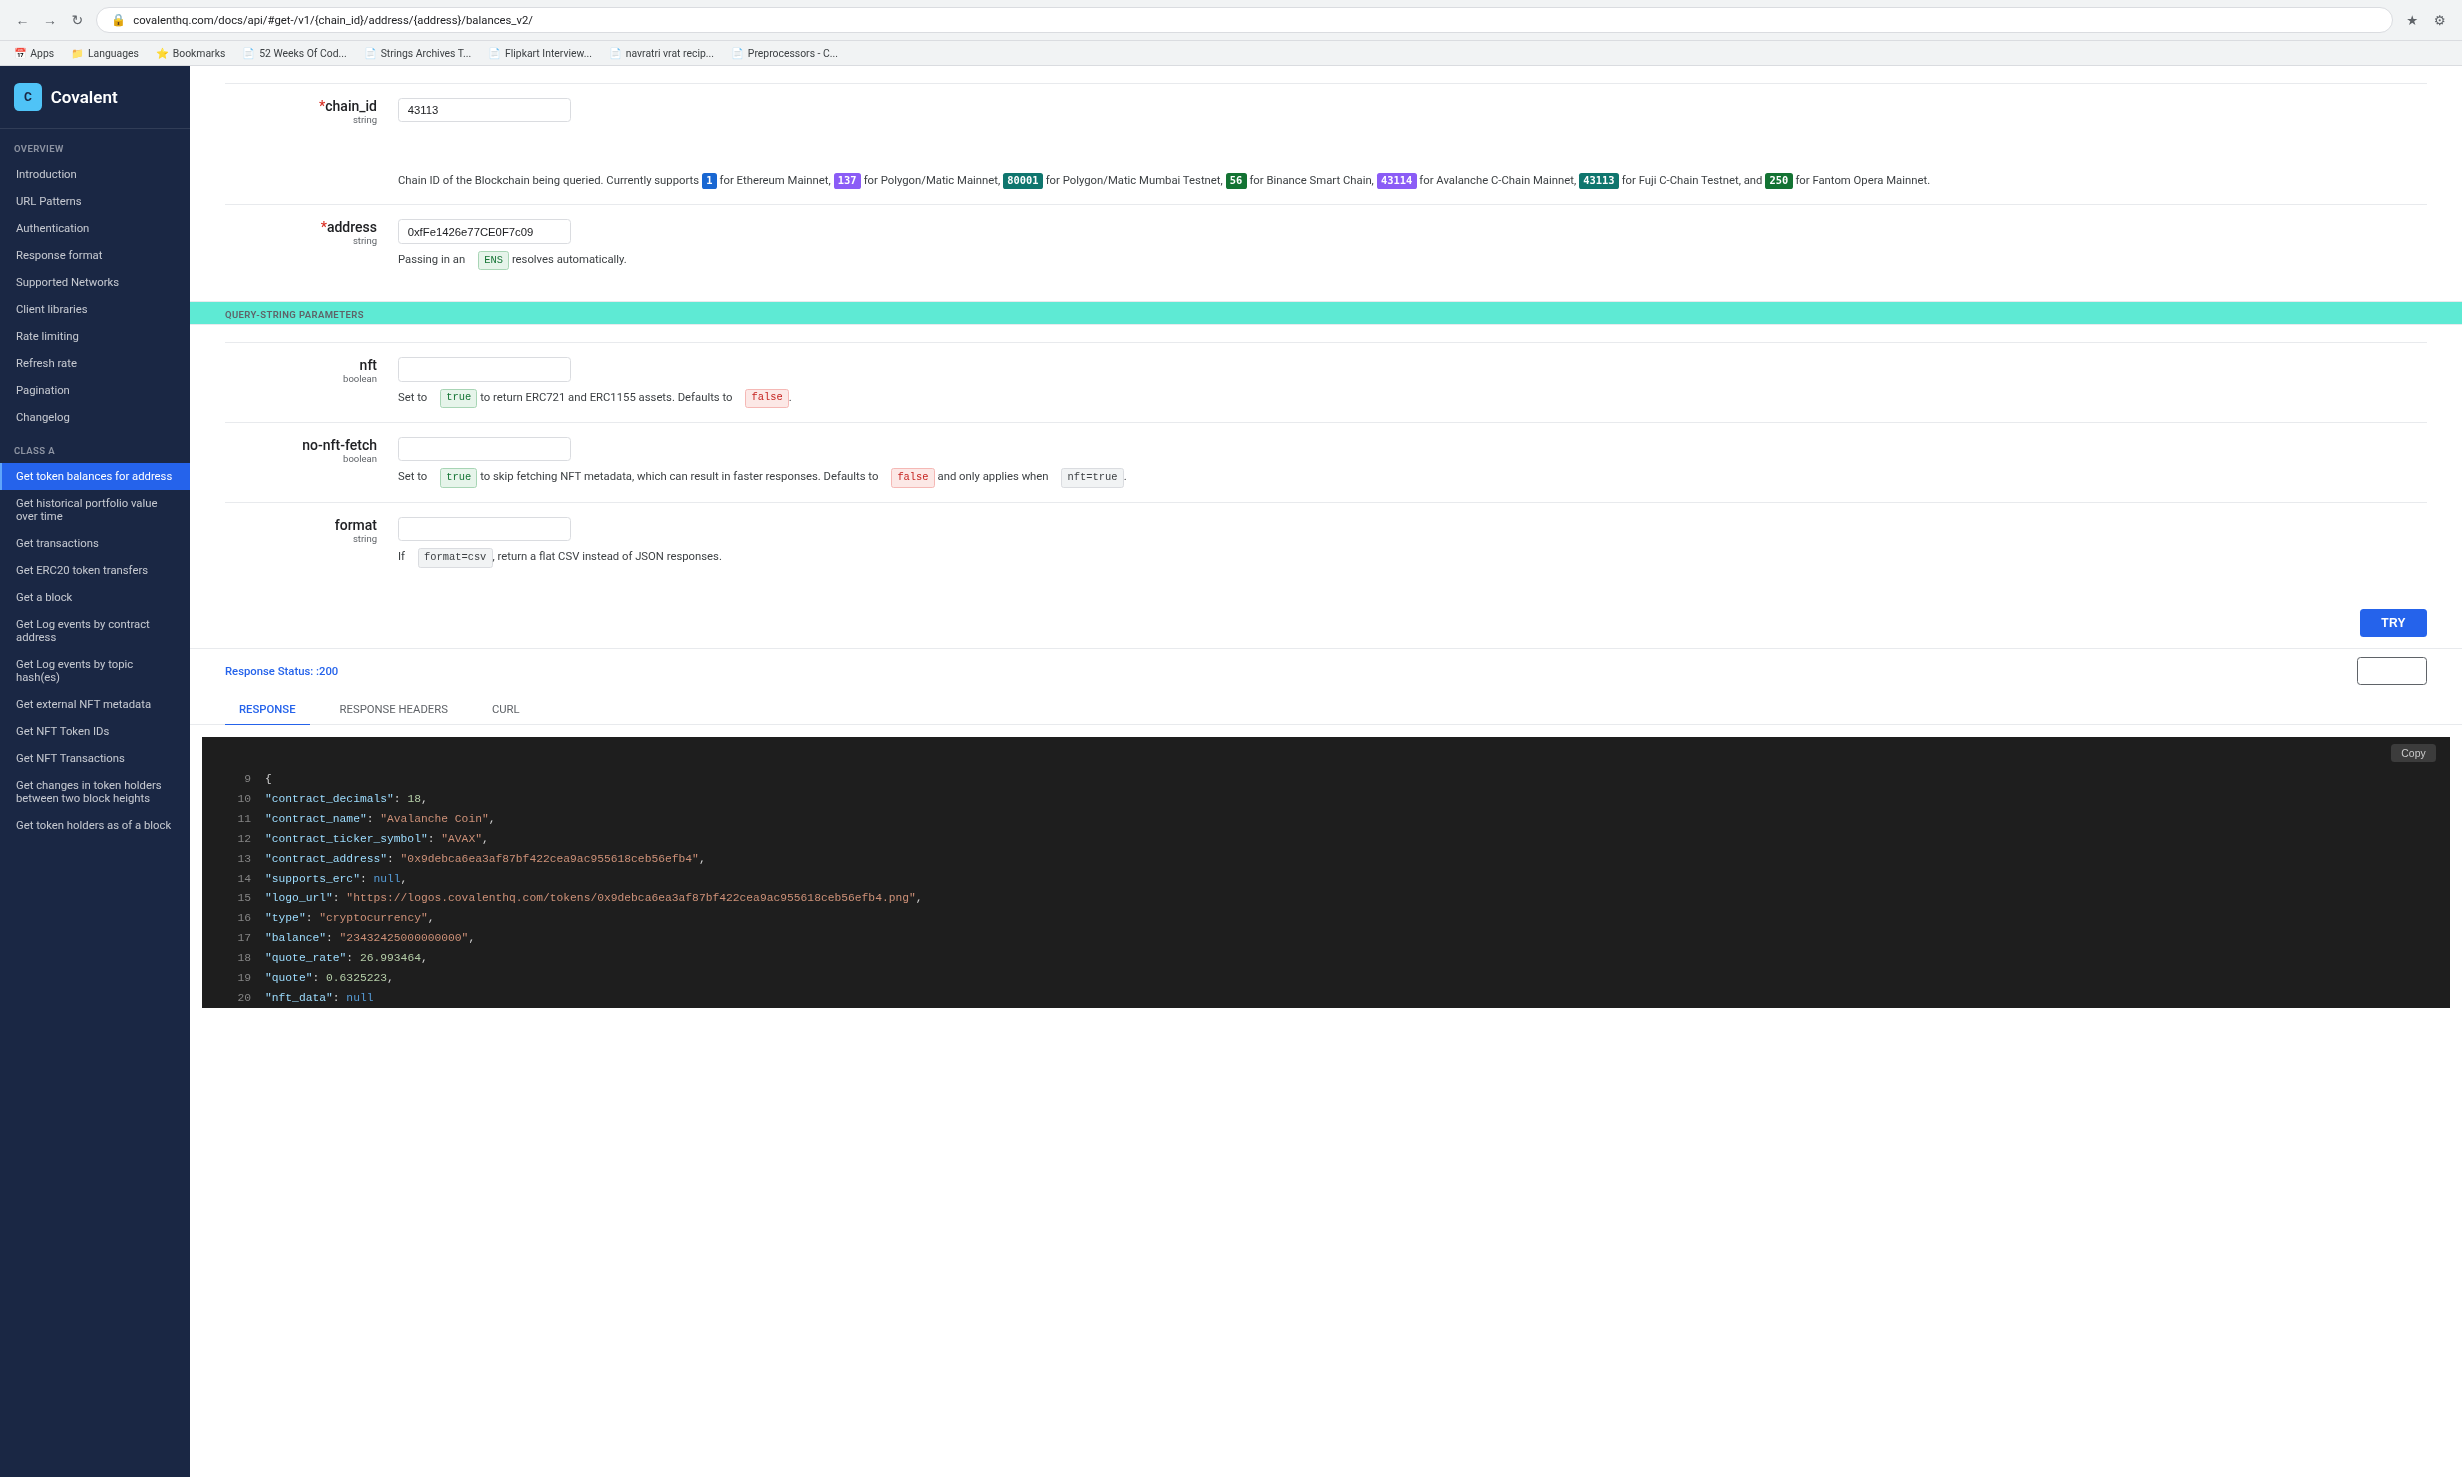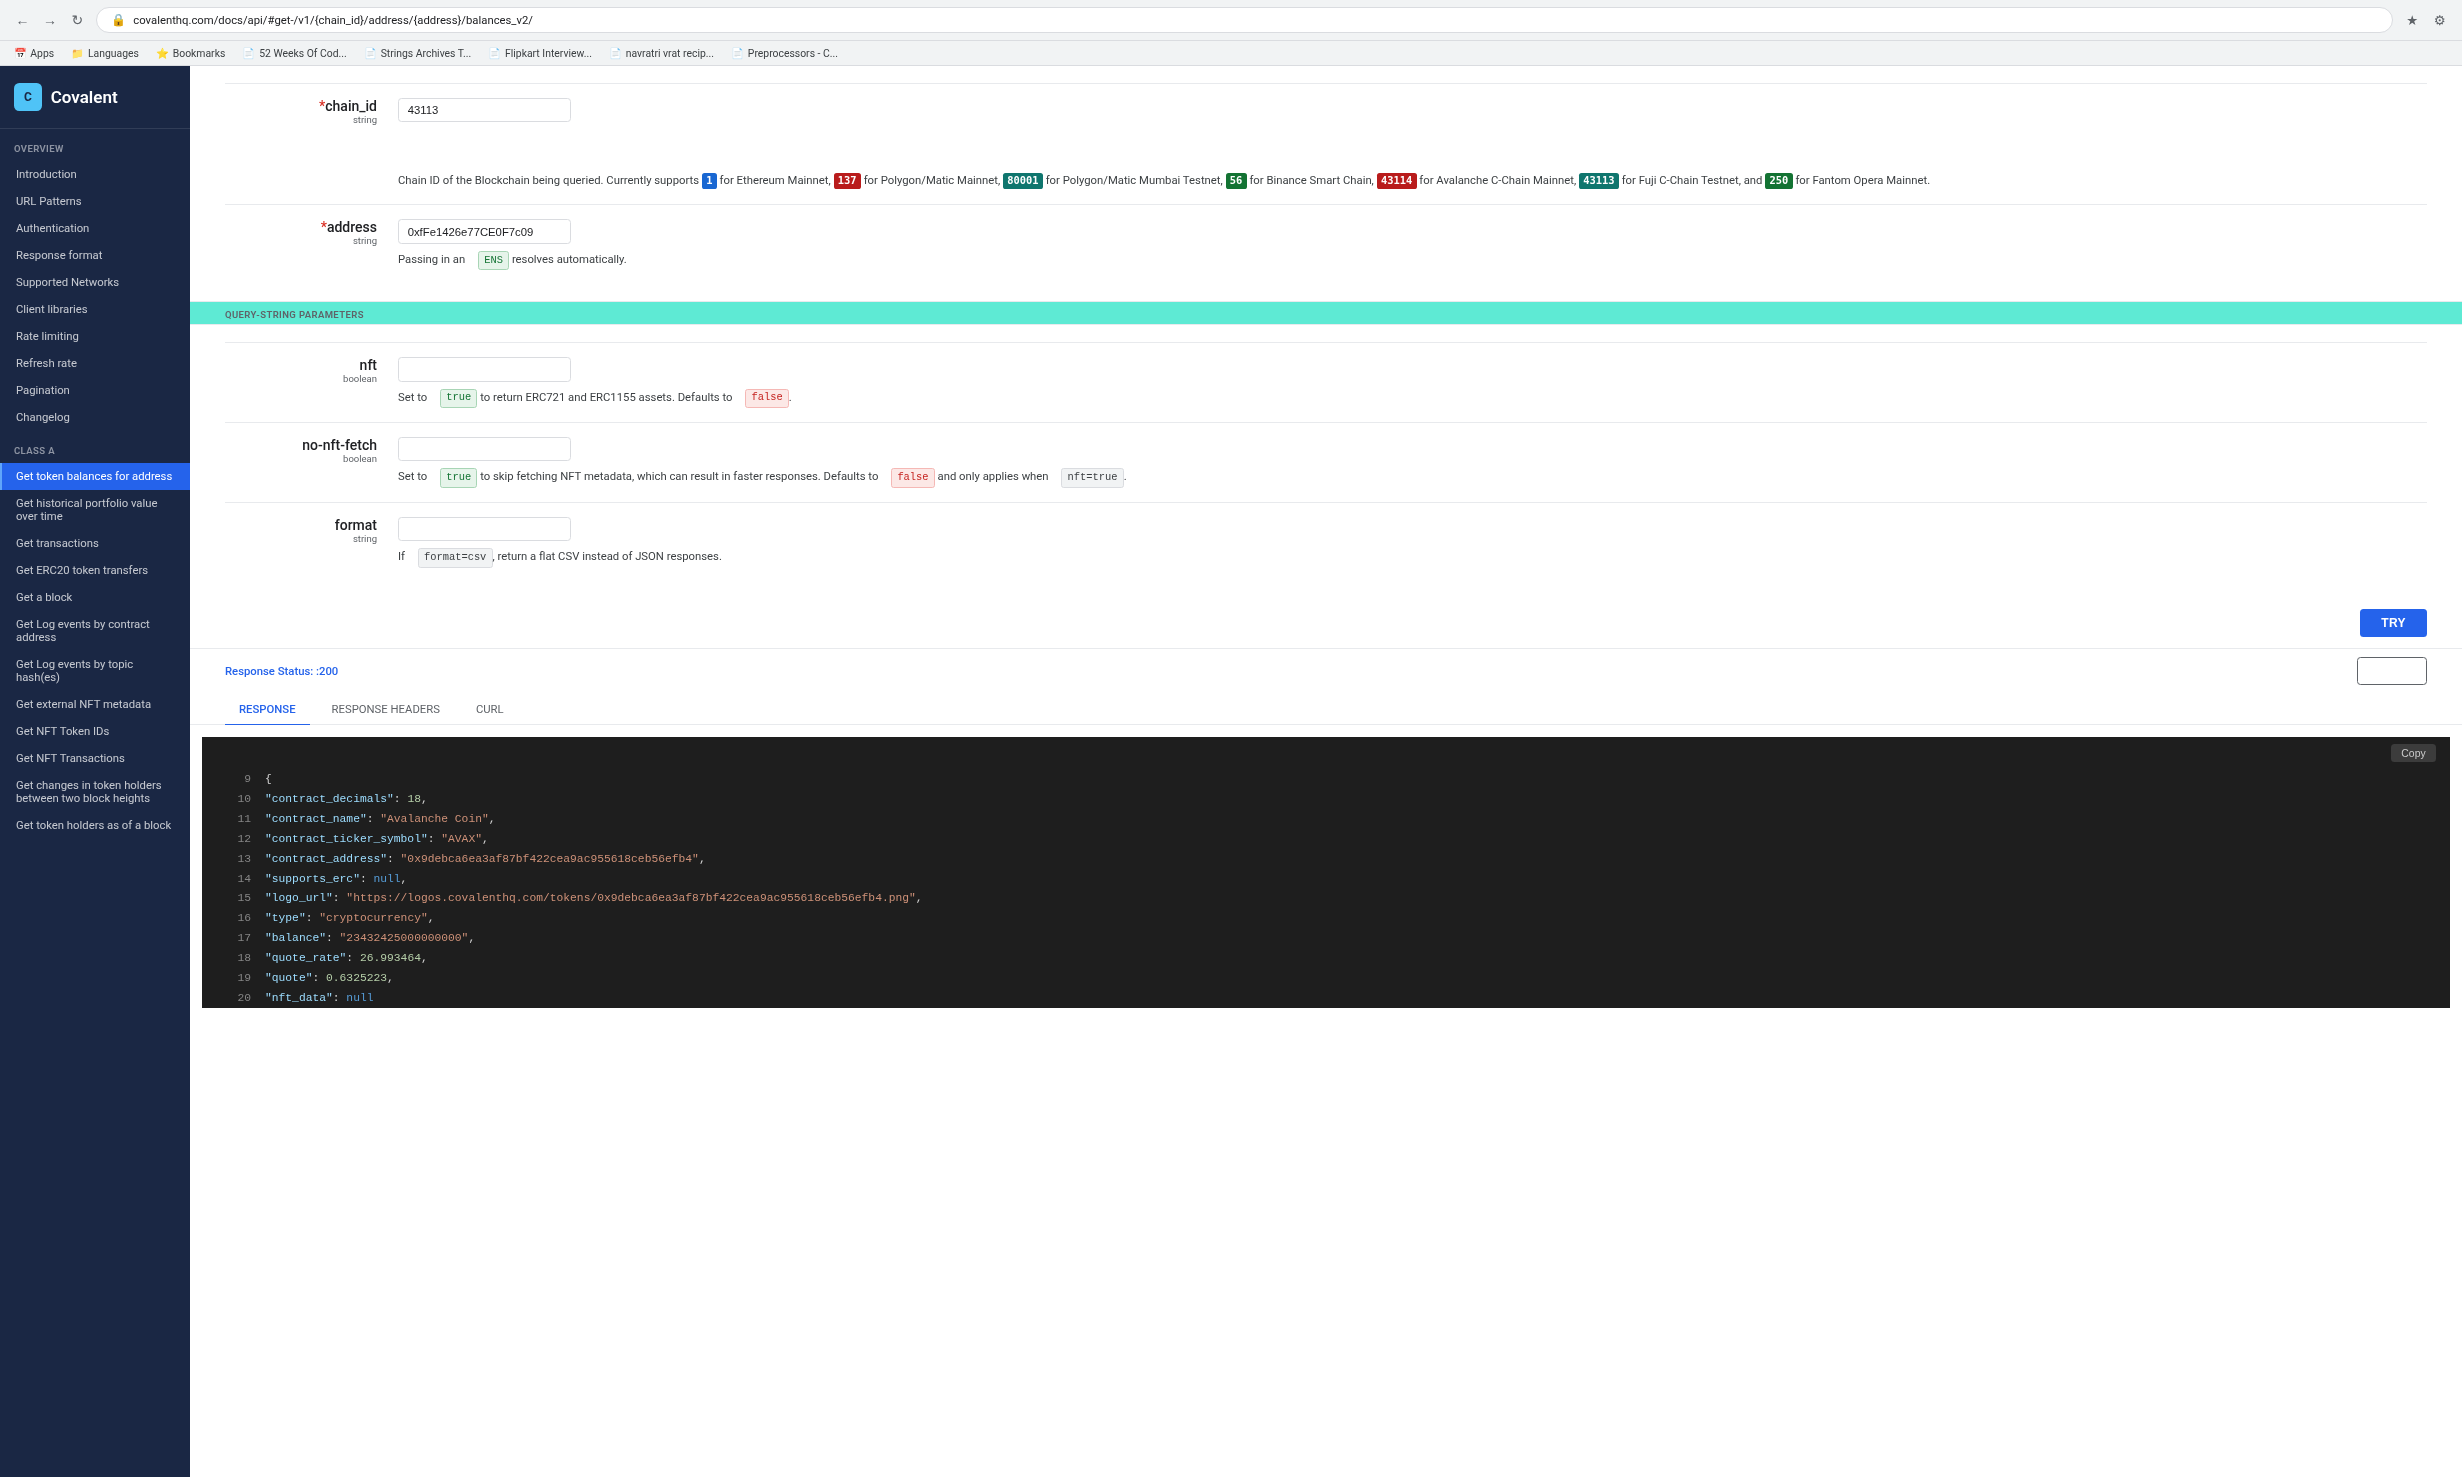--- a/index.html
+++ b/index.html
@@ -53,41 +53,41 @@
     .section-header { padding: 7px 35px 3.5px; font-size: 9.5px; font-weight: 600; color: #5f6368; text-transform: uppercase; letter-spacing: 0.4px; background: #5eead4; border-top: 0.9px solid #e8eaed; border-bottom: 0.9px solid #e8eaed; }
 
     
     .try-btn { background: #2563eb; color: #fff; border: none; border-radius: 3.5px; padding: 7px 21px; font-size: 12px; font-weight: 600; cursor: pointer; letter-spacing: 0.4px; }
     .clear-btn { background: transparent; color: #fff; border: 0.9px solid #5f6368; border-radius: 3.5px; padding: 7px 14px; font-size: 11.3px; font-weight: 500; cursor: pointer; letter-spacing: 0.4px; }
     .btn-row { display: flex; justify-content: flex-end; padding: 10.4px 35px; gap: 10.4px; }
 
     
     .response-bar { display: flex; align-items: center; justify-content: space-between; padding: 8.7px 35px; border-top: 0.9px solid #e8eaed; }
     .response-status { font-size: 11.3px; color: #2563eb; font-weight: 500; }
-    .response-tabs { display: flex; gap: 8px; border-bottom: 0.9px solid #e8eaed; padding: 0 35px; }
+    .response-tabs { display: flex; gap: 16px; border-bottom: 0.9px solid #e8eaed; padding: 0 35px; }
     .response-tab { padding: 8.7px 14px; font-size: 11.3px; color: #5f6368; cursor: pointer; border-bottom: 1.7px solid transparent; margin-bottom: -0.9px; }
     .response-tab.active { color: #2563eb; border-bottom-color: #2563eb; font-weight: 500; }
 
     
     .code-block { background: #1e1e1e; color: #d4d4d4; font-family: 'Courier New', monospace; font-size: 11.3px; padding: 0; margin: 12px; position: relative; }
     .code-header { display: flex; justify-content: flex-end; padding: 7px 14px; background: #1e1e1e; }
     .copy-btn { background: #3c3c3c; color: #ccc; border: none; border-radius: 3.5px; padding: 3.5px 10.4px; font-size: 10.4px; cursor: pointer; }
     .code-line { display: flex; padding: 0.9px 14px; line-height: 1.6; }
     .line-num { width: 35px; text-align: right; color: #858585; margin-right: 14px; user-select: none; flex-shrink: 0; }
     .line-content { flex: 1; white-space: pre; }
     .json-key { color: #9cdcfe; }
     .json-str { color: #ce9178; }
     .json-num { color: #b5cea8; }
     .json-null { color: #569cd6; }
     .json-brace { color: #d4d4d4; }
 
     
     .num-badge { display: inline-block; padding: 0 4.3px; border-radius: 2.6px; font-family: monospace; font-size: 10.4px; font-weight: 600; }
     .num-badge.blue { background: #1967d2; color: #fff; }
-    .num-badge.teal { background: #b91c1c; color: #fff; }
+    .num-badge.teal { background: #8b5cf6; color: #fff; }
     .num-badge.red-bg { background: #0f766e; color: #fff; margin-top: 44px; }
     .num-badge.green-bg { background: #137333; color: #fff; }
   </style>
 </head>
 <body>
 
 <div class="browser-chrome">
   <div class="browser-nav-btns">
     <button class="nav-btn">←</button>
     <button class="nav-btn">→</button>

